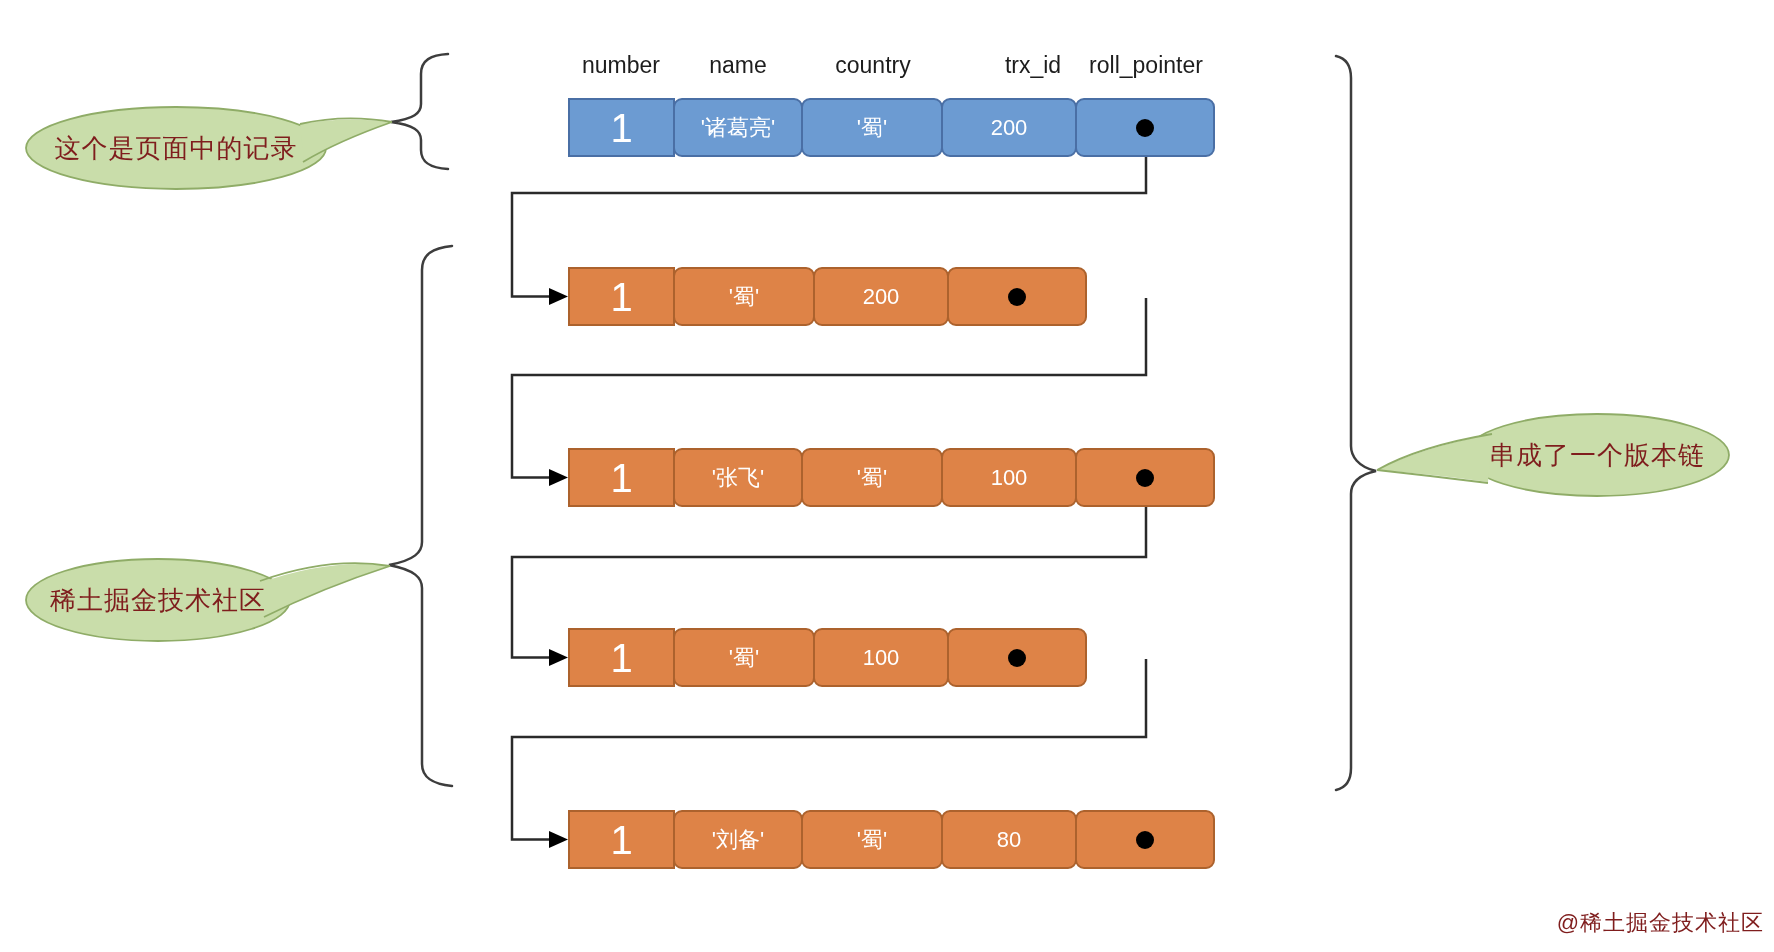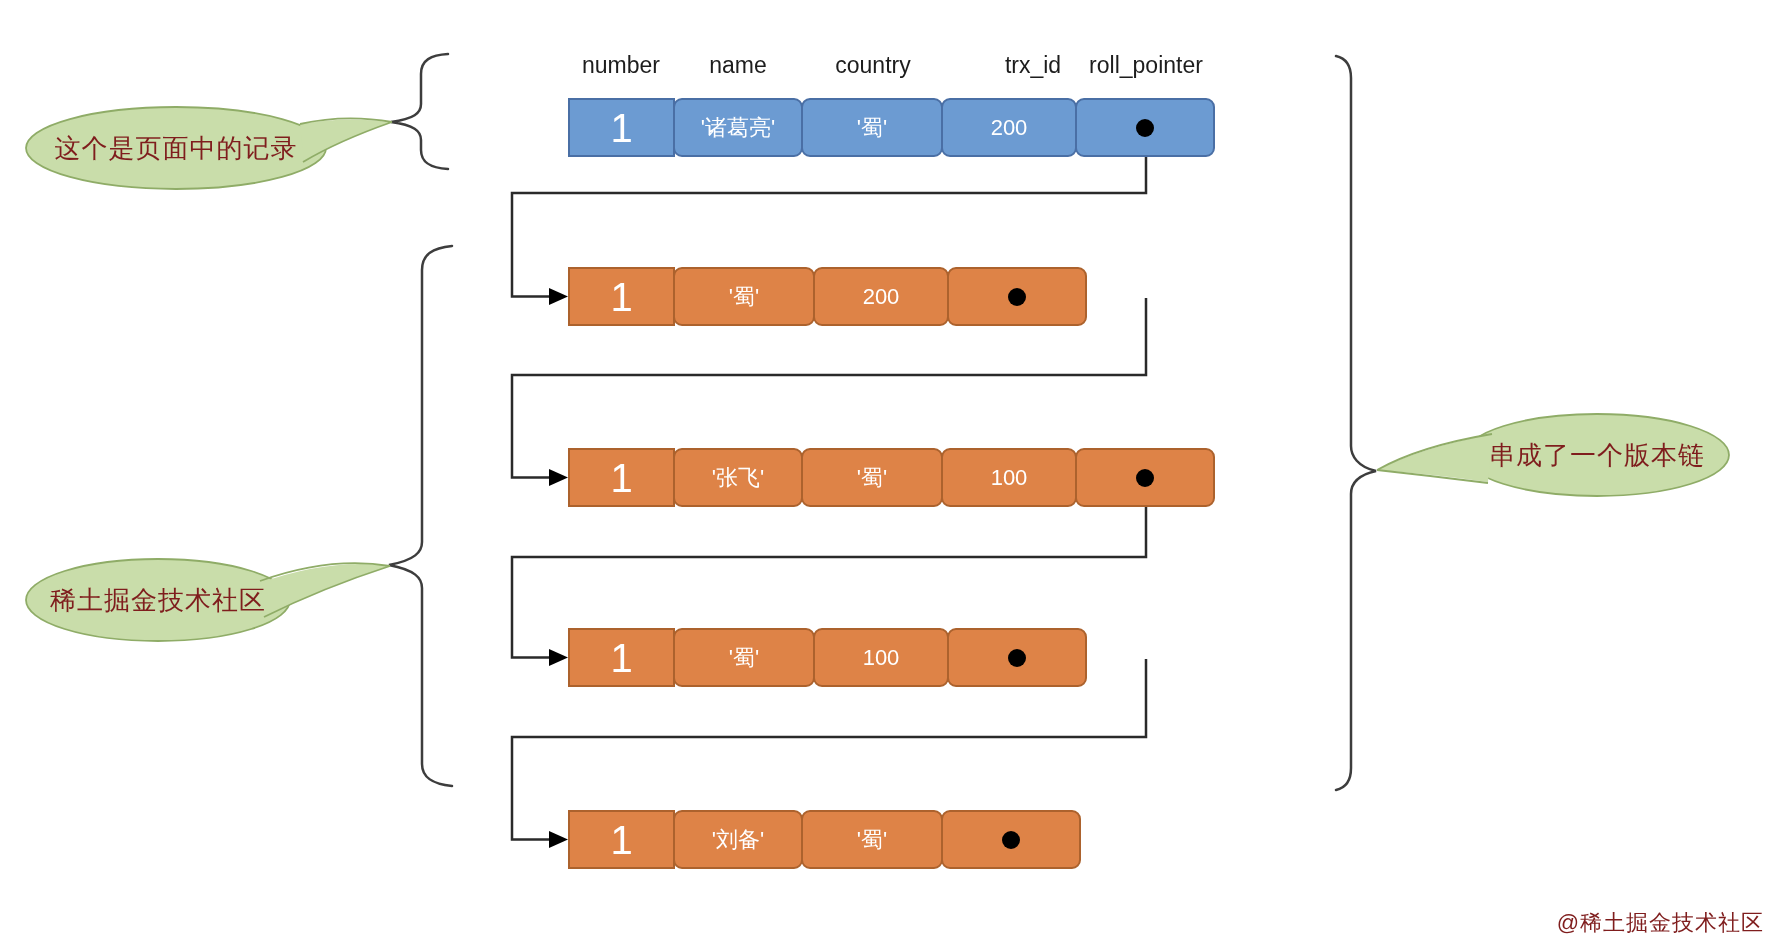--- a/index.html
+++ b/index.html
@@ -152,20 +152,23 @@
   <div class="row undo-log" style="top:810px">
     <div class="cell c-number">
         <span class="num-text">1</span>
       </div>
     <div class="cell c-name">
         <span class="val-text">'刘备'</span>
       </div>
     <div class="cell c-country">
         <span class="val-text">'蜀'</span>
       </div>
+    <div class="cell c-trx">
+        <span class="val-text">80</span>
+      </div>
     <div class="cell c-roll">
         <span class="dot"></span>
       </div>
   </div>
 
   <div class="callout-text" style="left:176px;top:148px">这个是页面中的记录</div>
   <div class="callout-text" style="left:158px;top:600px">稀土掘金技术社区</div>
   <div class="callout-text" style="left:1597px;top:455px">串成了一个版本链</div>
 
   <div class="watermark">@稀土掘金技术社区</div>

